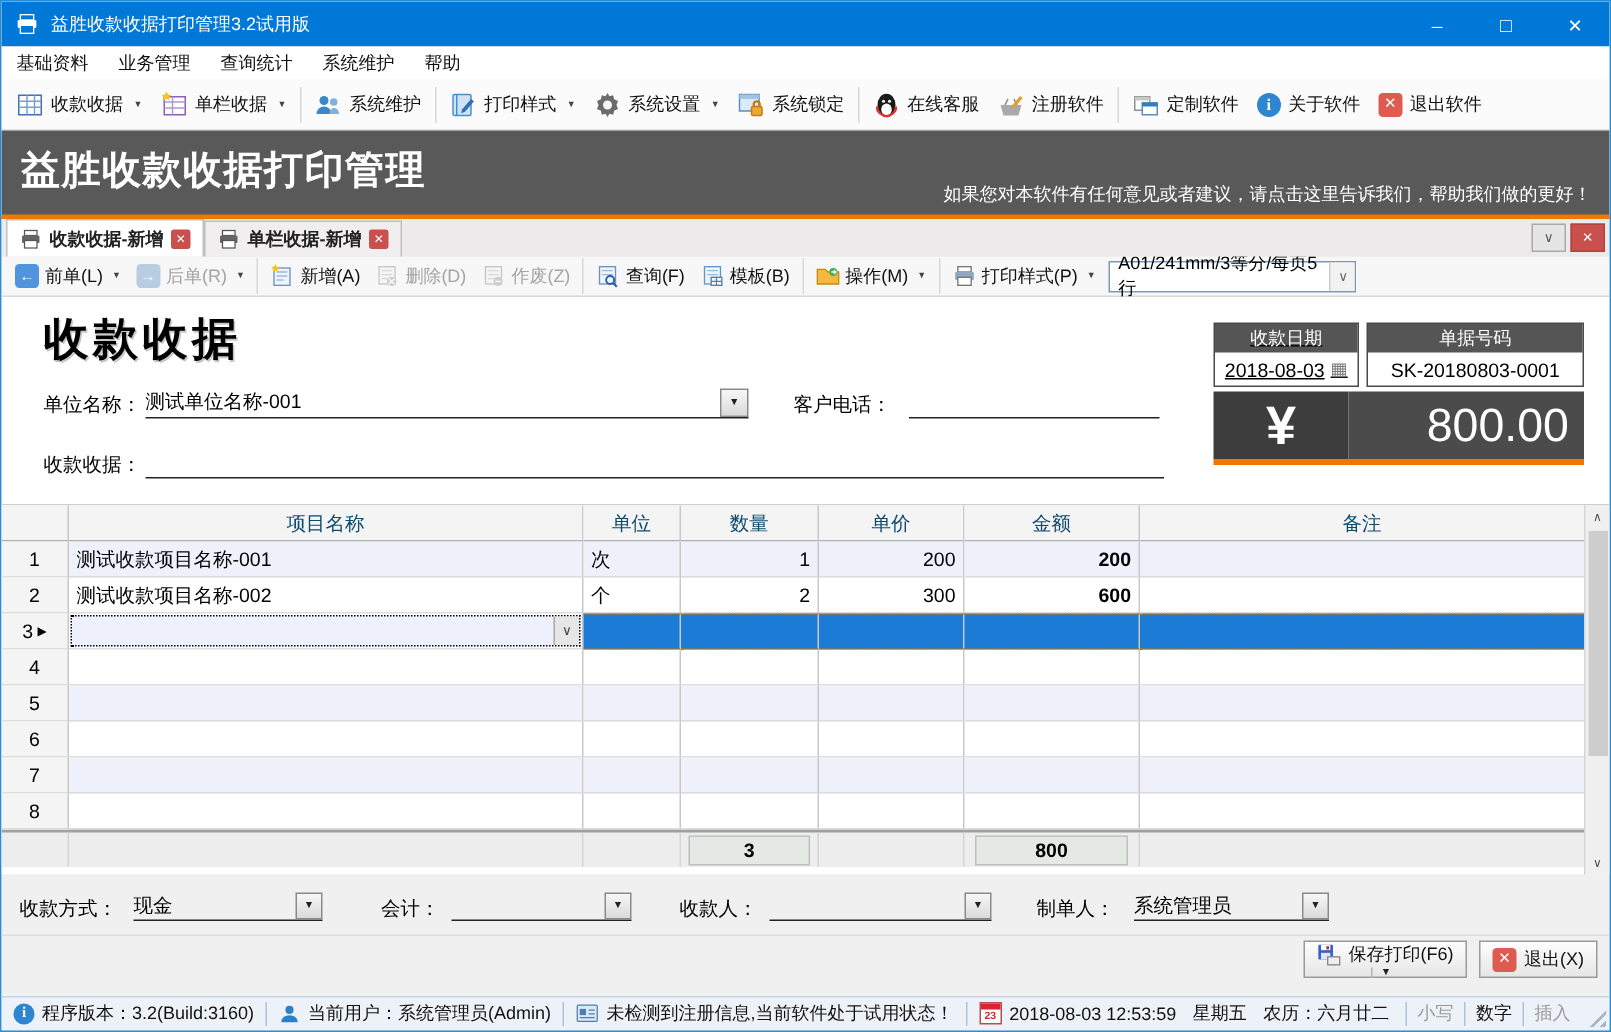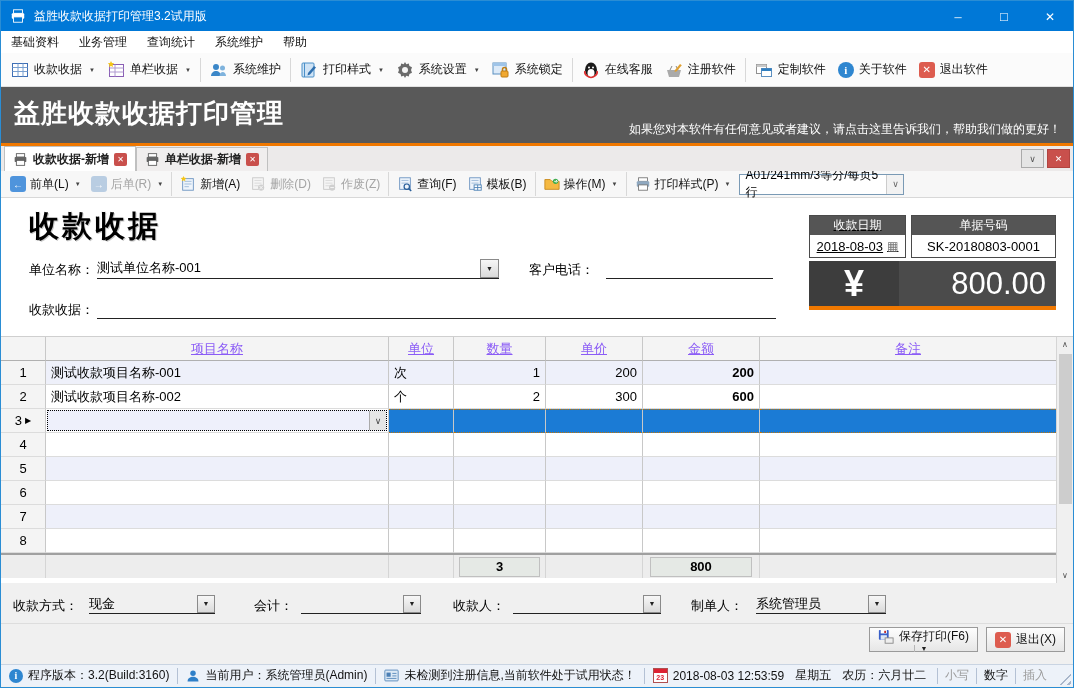--- a/index.html
+++ b/index.html
@@ -82,21 +82,21 @@
   .hbox-no { left:910px; width:145px; }
   .amount { position:absolute; left:808px; top:63px; width:247px; height:49px; display:flex; border-bottom:4px solid #f07800; }
   .amount .cur { width:90px; background:#3d3d3d; color:#fff; font-size:36px; font-weight:bold; display:flex; align-items:center; justify-content:center; }
   .amount .val { flex:1; background:#4b4b4b; color:#fff; font-size:31px; display:flex; align-items:center; justify-content:flex-end; padding-right:10px; }
 
   
   .grid { position:relative; background:#fff; height:246px; }
   .gbody { margin-right:17px; }
   .grow { display:flex; height:24px; }
   .c { border-right:1px solid #c8c8c8; border-bottom:1px solid #dcdcdc; font-size:13px; display:flex; align-items:center; padding:0 5px; color:#000; overflow:hidden; white-space:nowrap; }
-  .ghead .c { background:#f4f4f4; justify-content:center; border-bottom:1px solid #b0b0b0; color:#8b5cf6;text-decoration:underline; }
+  .ghead .c { background:#f4f4f4; justify-content:center; border-bottom:1px solid #b0b0b0; color:#0c4a6e; }
   .c.num { width:45px; background:#f4f4f4; justify-content:center; padding:0; }
   .c.name { width:343px; }
   .c.unit { width:65px; }
   .c.qty { width:92px; justify-content:flex-end; }
   .c.price { width:97px; justify-content:flex-end; }
   .c.amt { width:117px; justify-content:flex-end; font-weight:bold; }
   .ghead .c.qty,.ghead .c.price,.ghead .c.amt { justify-content:center; font-weight:normal; }
   .c.note { flex:1; border-right:none; }
   .grow.alt .c:not(.num) { background:#eef0fa; }
   .grow.sel .c.sel-c { background:#1b7bd5; border-top:1px dotted #c07405; border-bottom:1px dotted #c07405; }

